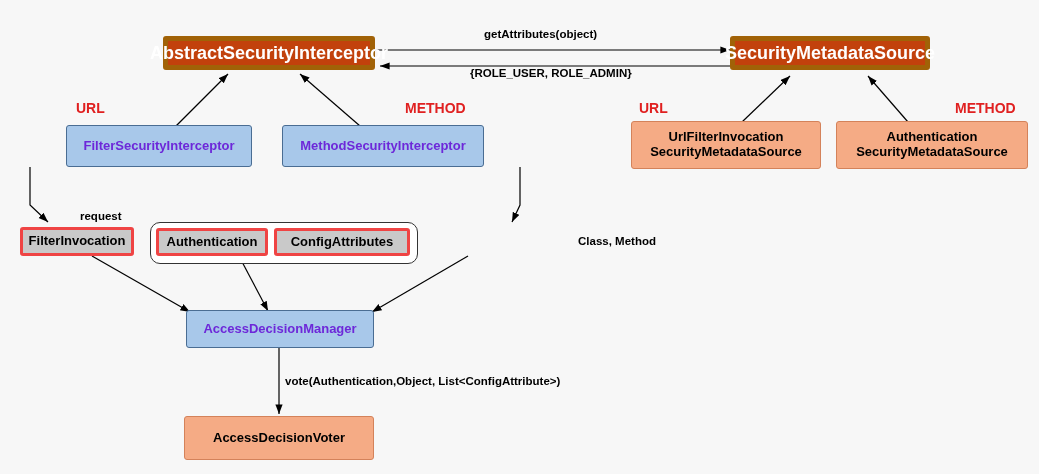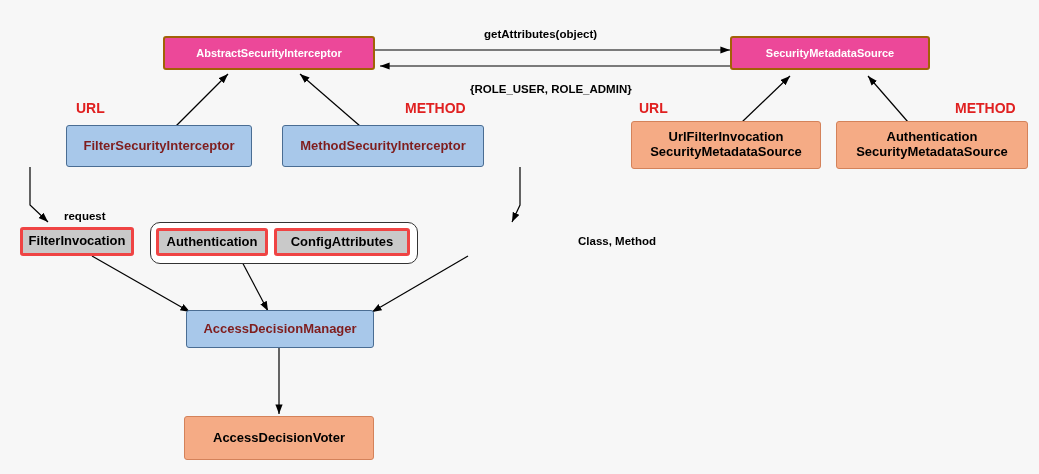--- a/index.html
+++ b/index.html
@@ -30,28 +30,28 @@
     align-items: center;
     justify-content: center;
     text-align: center;
     font-weight: bold;
     font-size: 13px;
     line-height: 1.15;
     border-radius: 3px;
     padding: 2px 6px;
   }
   .node.black {
-    background: #ec4899;
+    background: #c2410c;
     color: #ffffff;
-    border: 2px solid #a16207;
-    font-size: 11px;
+    border: 5px solid #a16207;
+    font-size: 18px;
   }
   .node.blue {
     background: #a8c8ea;
-    color: #7f1d1d;
+    color: #6d28d9;
     border: 1px solid #4a6d93;
   }
   .node.orange {
     background: #f5ab85;
     color: #000000;
     border: 1px solid #d4825a;
   }
   .node.gray {
     background: #c9c9c9;
     color: #000000;
@@ -119,21 +119,21 @@
 
   <div class="node black" style="left:163px; top:36px; width:212px; height:34px;">
     <span>AbstractSecurityInterceptor</span>
   </div>
 
   <div class="node black" style="left:730px; top:36px; width:200px; height:34px;">
     <span>SecurityMetadataSource</span>
   </div>
 
   <div class="label edge" style="left:484px; top:28px;">getAttributes(object)</div>
-  <div class="label edge" style="left:470px; top:67px;margin-top:16px;">{ROLE_USER, ROLE_ADMIN}</div>
+  <div class="label edge" style="left:470px; top:67px;">{ROLE_USER, ROLE_ADMIN}</div>
 
   <div class="label red" style="left:76px; top:100px;">URL</div>
   <div class="label red" style="left:405px; top:100px;">METHOD</div>
   <div class="label red" style="left:639px; top:100px;">URL</div>
   <div class="label red" style="left:955px; top:100px;">METHOD</div>
 
   <div class="node blue" style="left:66px; top:125px; width:186px; height:42px;">
     <span>FilterSecurityInterceptor</span>
   </div>
 
@@ -144,21 +144,21 @@
   <div class="node orange twoline" style="left:631px; top:121px; width:190px; height:48px;">
     <span>UrlFilterInvocation</span>
     <span>SecurityMetadataSource</span>
   </div>
 
   <div class="node orange twoline" style="left:836px; top:121px; width:192px; height:48px;">
     <span>Authentication</span>
     <span>SecurityMetadataSource</span>
   </div>
 
-  <div class="label small" style="left:52px; top:210px;padding-left:12px;">request</div>
+  <div class="label small" style="left:68px; top:210px;padding-left:12px;">request</div>
 
   <div class="node gray" style="left:20px; top:227px; width:114px; height:29px;">
     <span>FilterInvocation</span>
   </div>
 
   <div style="position:absolute; left:150px; top:222px; width:266px; height:40px; border:1px solid #333333; border-radius:10px; background:#ffffff;"></div>
 
   <div class="node gray" style="left:156px; top:228px; width:112px; height:28px;">
     <span>Authentication</span>
   </div>
@@ -167,18 +167,19 @@
     <span>ConfigAttributes</span>
   </div>
 
 
   <div class="label small" style="left:578px; top:235px;">Class, Method</div>
 
   <div class="node blue" style="left:186px; top:310px; width:188px; height:38px;">
     <span>AccessDecisionManager</span>
   </div>
 
+  <div class="label small" style="left:285px; top:375px;">vote(Authentication,Object, List&lt;ConfigAttribute&gt;)</div>
 
   <div class="node orange" style="left:184px; top:416px; width:190px; height:44px;">
     <span>AccessDecisionVoter</span>
   </div>
 
 </div>
 
 </body></html>

